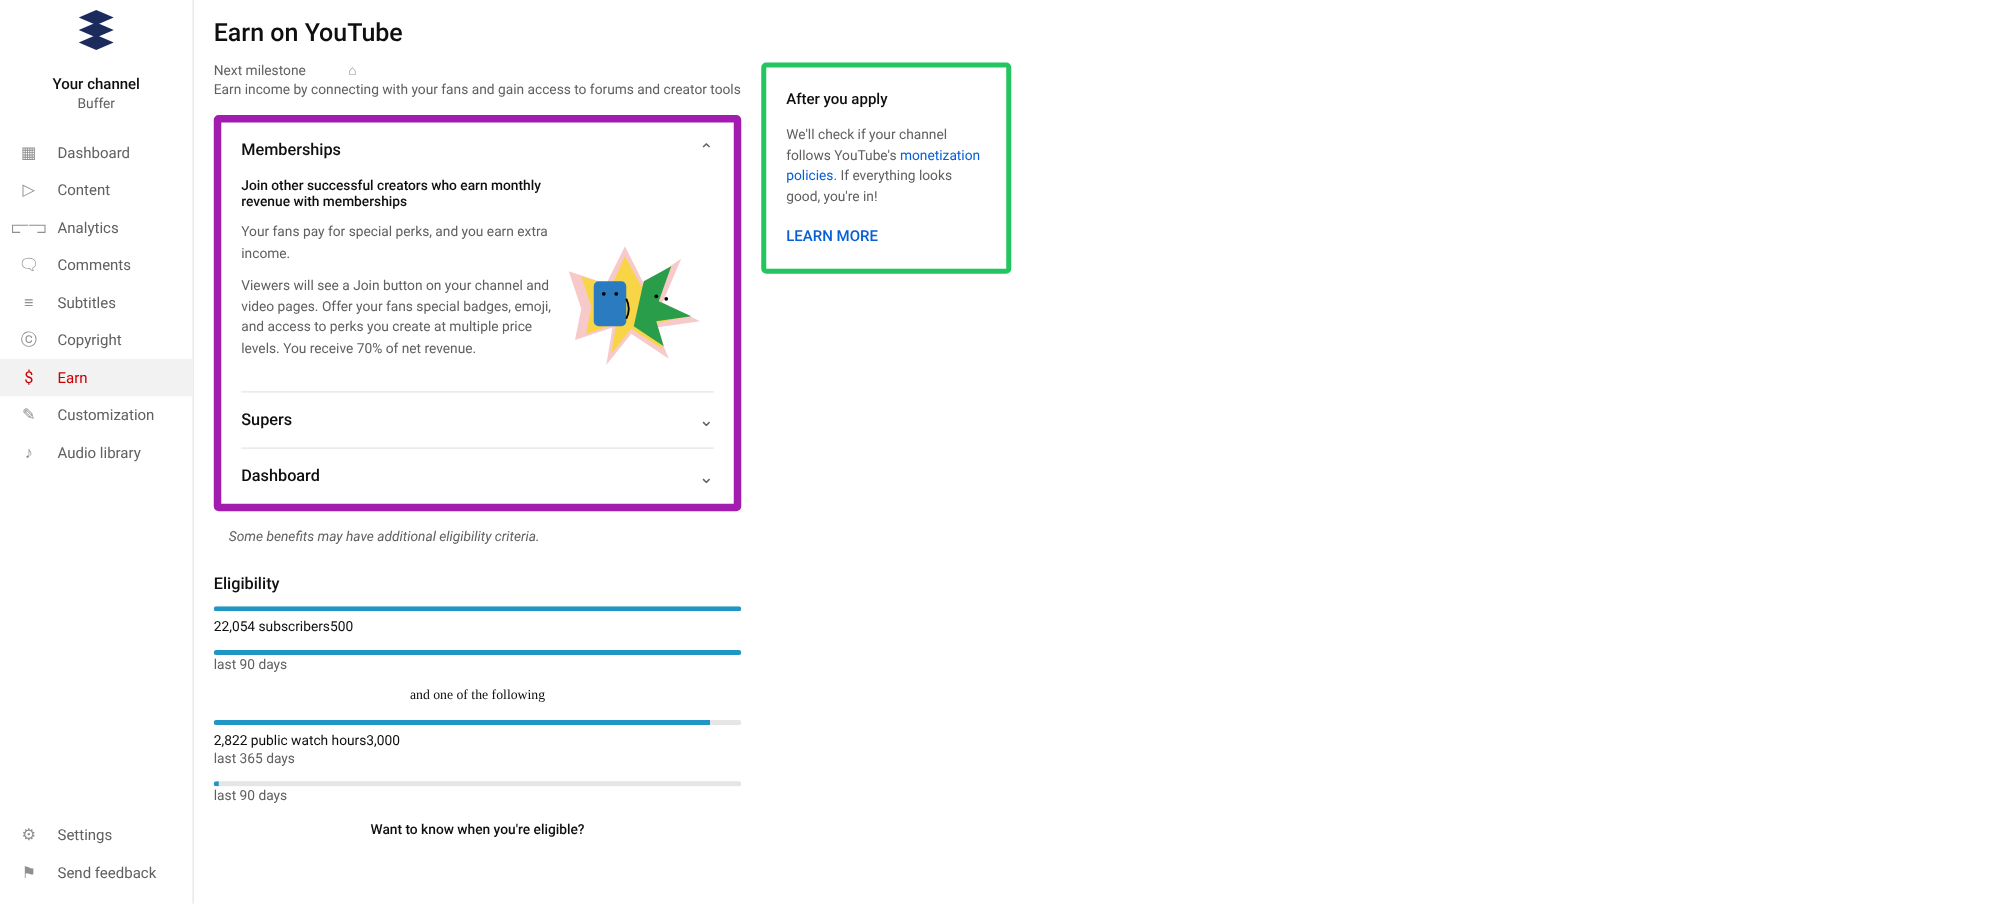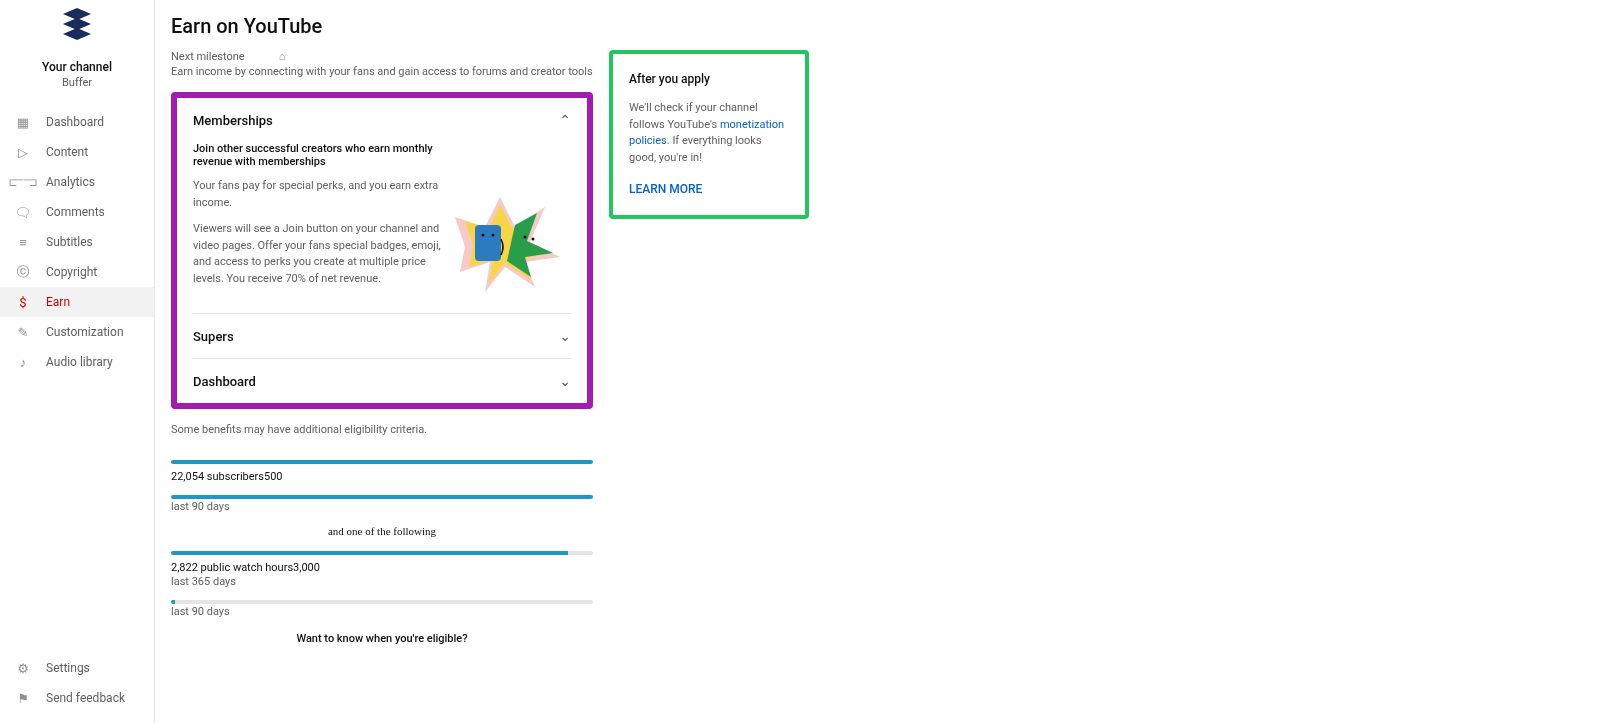--- a/index.html
+++ b/index.html
@@ -27,21 +27,21 @@
 .journey-sub { font-size:11px; color:#606060; margin-bottom:14px; }
 .card { border:6px solid #a21caf; border-radius:4px; padding:0 16px; }
 .acc-head { display:flex; justify-content:space-between; align-items:center; height:44px; font-size:13px; font-weight:500; cursor:pointer; }
 .chev { color:#606060; font-size:14px; }
 .acc-body { display:flex; padding-bottom:16px;align-items:flex-end; }
 .acc-text { flex:1; }
 .acc-text .bold { font-size:11px; font-weight:500; margin-bottom:10px; }
 .acc-text .p { font-size:11px; color:#606060; line-height:1.5; margin-bottom:10px; }
 .illus { width:126px; height:110px; flex-shrink:0; }
 .divider { border-top:1px solid #e5e5e5; }
-.footnote { font-size:11px; color:#606060; margin:14px 0 24px; }
+.footnote { font-size:11px; color:#606060; margin:14px 12px 24px;font-style:italic; }
 .elig-title { font-size:13px; font-weight:500; margin-bottom:10px; }
 .bar { height:4px; background:#e5e5e5; border-radius:2px; overflow:hidden; }
 .bar .fill { height:100%; background:#2196c4; }
 .metric-row { display:flex; font-size:11px; color:#0f0f0f; margin-top:6px; }
 .metric-period { font-size:11px; color:#606060; margin-top:1px; }
 .metric { margin-bottom:12px; }
 .andone { text-align:center; font-size:11px; color:#0f0f0f; margin:10px 0 14px;font-family:Liberation Serif, serif; }
 .cta-text { text-align:center; font-size:11px; font-weight:500; margin:14px 0 10px; }
 .info-card { border:4px solid #22c55e; border-radius:4px; padding:18px 16px; }
 .info-title { font-size:12px; font-weight:500; margin-bottom:14px; }
@@ -155,20 +155,21 @@
           </div>
           <div class="divider"></div>
           <div class="acc-head">
             <span>Dashboard</span>
             <span class="chev">⌄</span>
           </div>
         </div>
 
         <div class="footnote">Some benefits may have additional eligibility criteria.</div>
 
+        <div class="elig-title">Eligibility</div>
 
         <div class="metric">
           <div class="bar">
               <div class="fill" style="width:100%"></div>
             </div>
           <div class="metric-row">
               <span>22,054 subscribers</span>
               <span>500</span>
             </div>
         </div>

